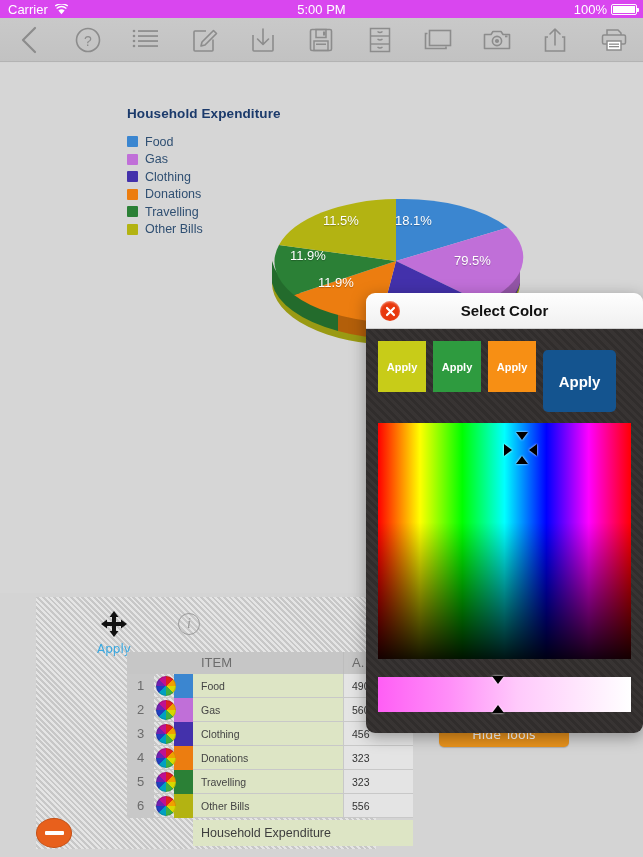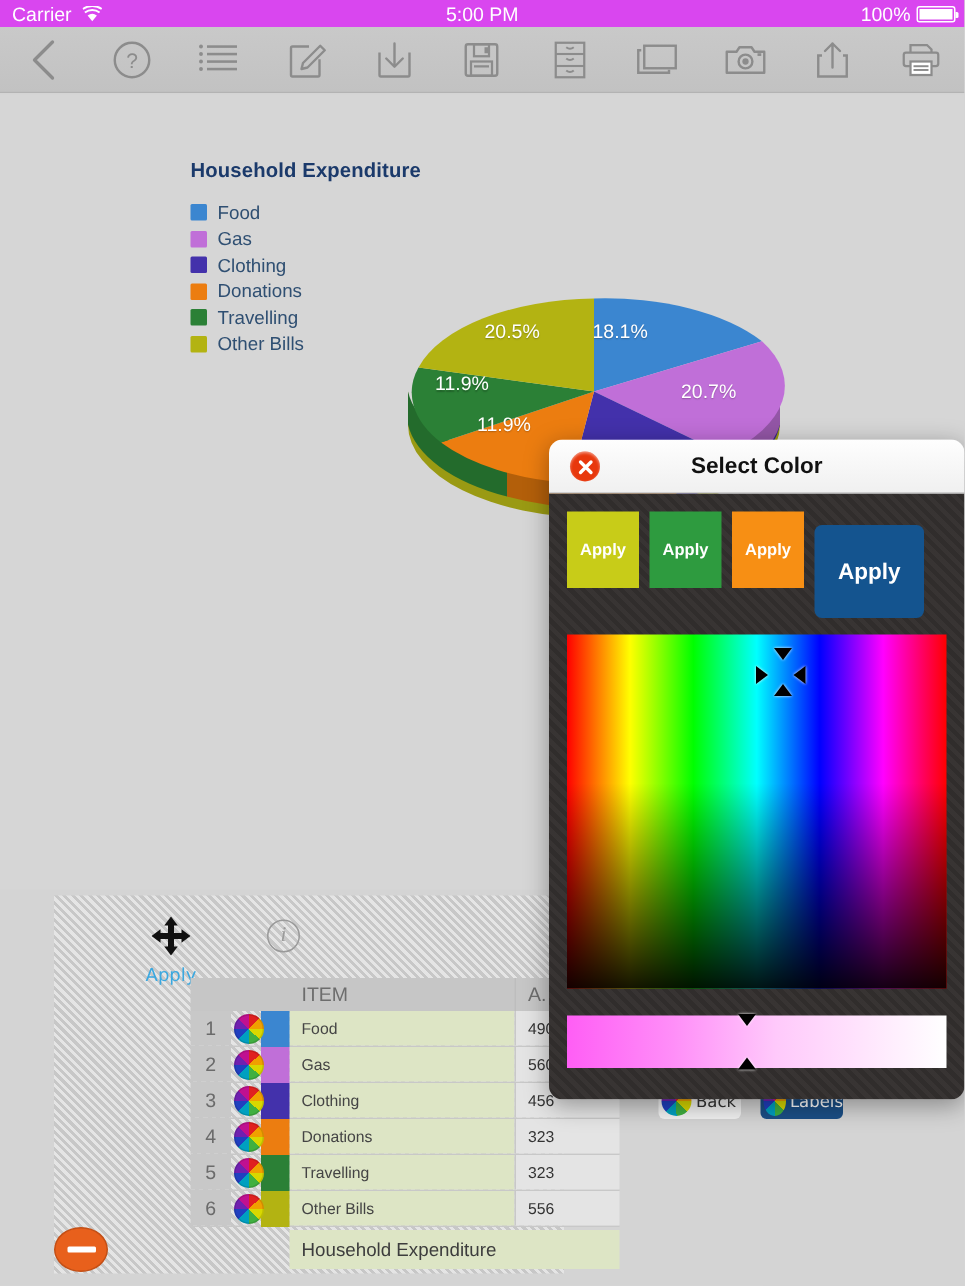--- a/index.html
+++ b/index.html
@@ -371,25 +371,25 @@
         <path d="M128 78 L215 120 A124 62 0 0 1 112 139 Z" fill="#4331ab"></path>
 
         <path d="M128 78 L112 139 A124 62 0 0 1 26 112 Z" fill="#ec7d10"></path>
 
         <path d="M128 78 L26 112 A124 62 0 0 1 11 62 Z" fill="#2b8036"></path>
 
         <path d="M128 78 L11 62 A124 62 0 0 1 128 16 Z" fill="#b3b312"></path>
       </g>
     </svg>
     <span class="pie-pct" style="left:127px; top:30px;">18.1%</span>
-    <span class="pie-pct" style="left:186px; top:70px;">20.7%</span>
+    <span class="pie-pct" style="left:186px; top:70px;">79.5%</span>
     <span class="pie-pct" style="left:126px; top:112px;">16.8%</span>
     <span class="pie-pct" style="left:50px; top:92px;">11.9%</span>
     <span class="pie-pct" style="left:22px; top:65px;">11.9%</span>
-    <span class="pie-pct" style="left:55px; top:30px;">20.5%</span>
+    <span class="pie-pct" style="left:55px; top:30px;">11.5%</span>
   </div>
 </div>
 
 <div id="grid-panel">
 
   <div id="drag-handle">
     <svg width="26" height="26" viewBox="0 0 26 26">
       <g fill="#111">
         <path d="M13 0 L17.5 6 H8.5 Z"></path>
           <path d="M13 26 L17.5 20 H8.5 Z"></path>
@@ -485,20 +485,23 @@
 
 <div id="side-buttons">
   <div class="sb-small" id="btn-back">
     <span class="cw"></span>
     <span class="lb">Back</span>
   </div>
   <div class="sb-small" id="btn-labels">
     <span class="cw"></span>
     <span class="lb">Labels</span>
   </div>
+  <div class="side-pill" id="btn-hide">
+    <span>Hide Tools</span>
+  </div>
 </div>
 
 <div id="color-dialog">
   <div id="dlg-header">
     <div id="dlg-close">
       <svg width="11" height="11" viewBox="0 0 11 11">
         <path d="M2 2 L9 9 M9 2 L2 9" stroke="#fff" stroke-width="2.2" stroke-linecap="round"></path>
       </svg>
     </div>
     <div id="dlg-title">Select Color</div>

